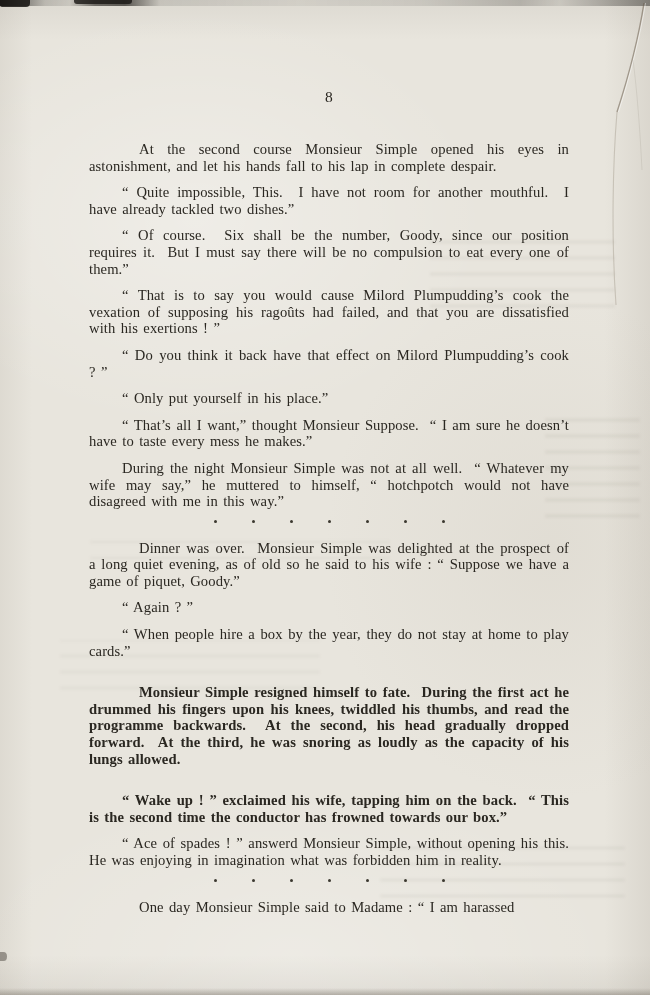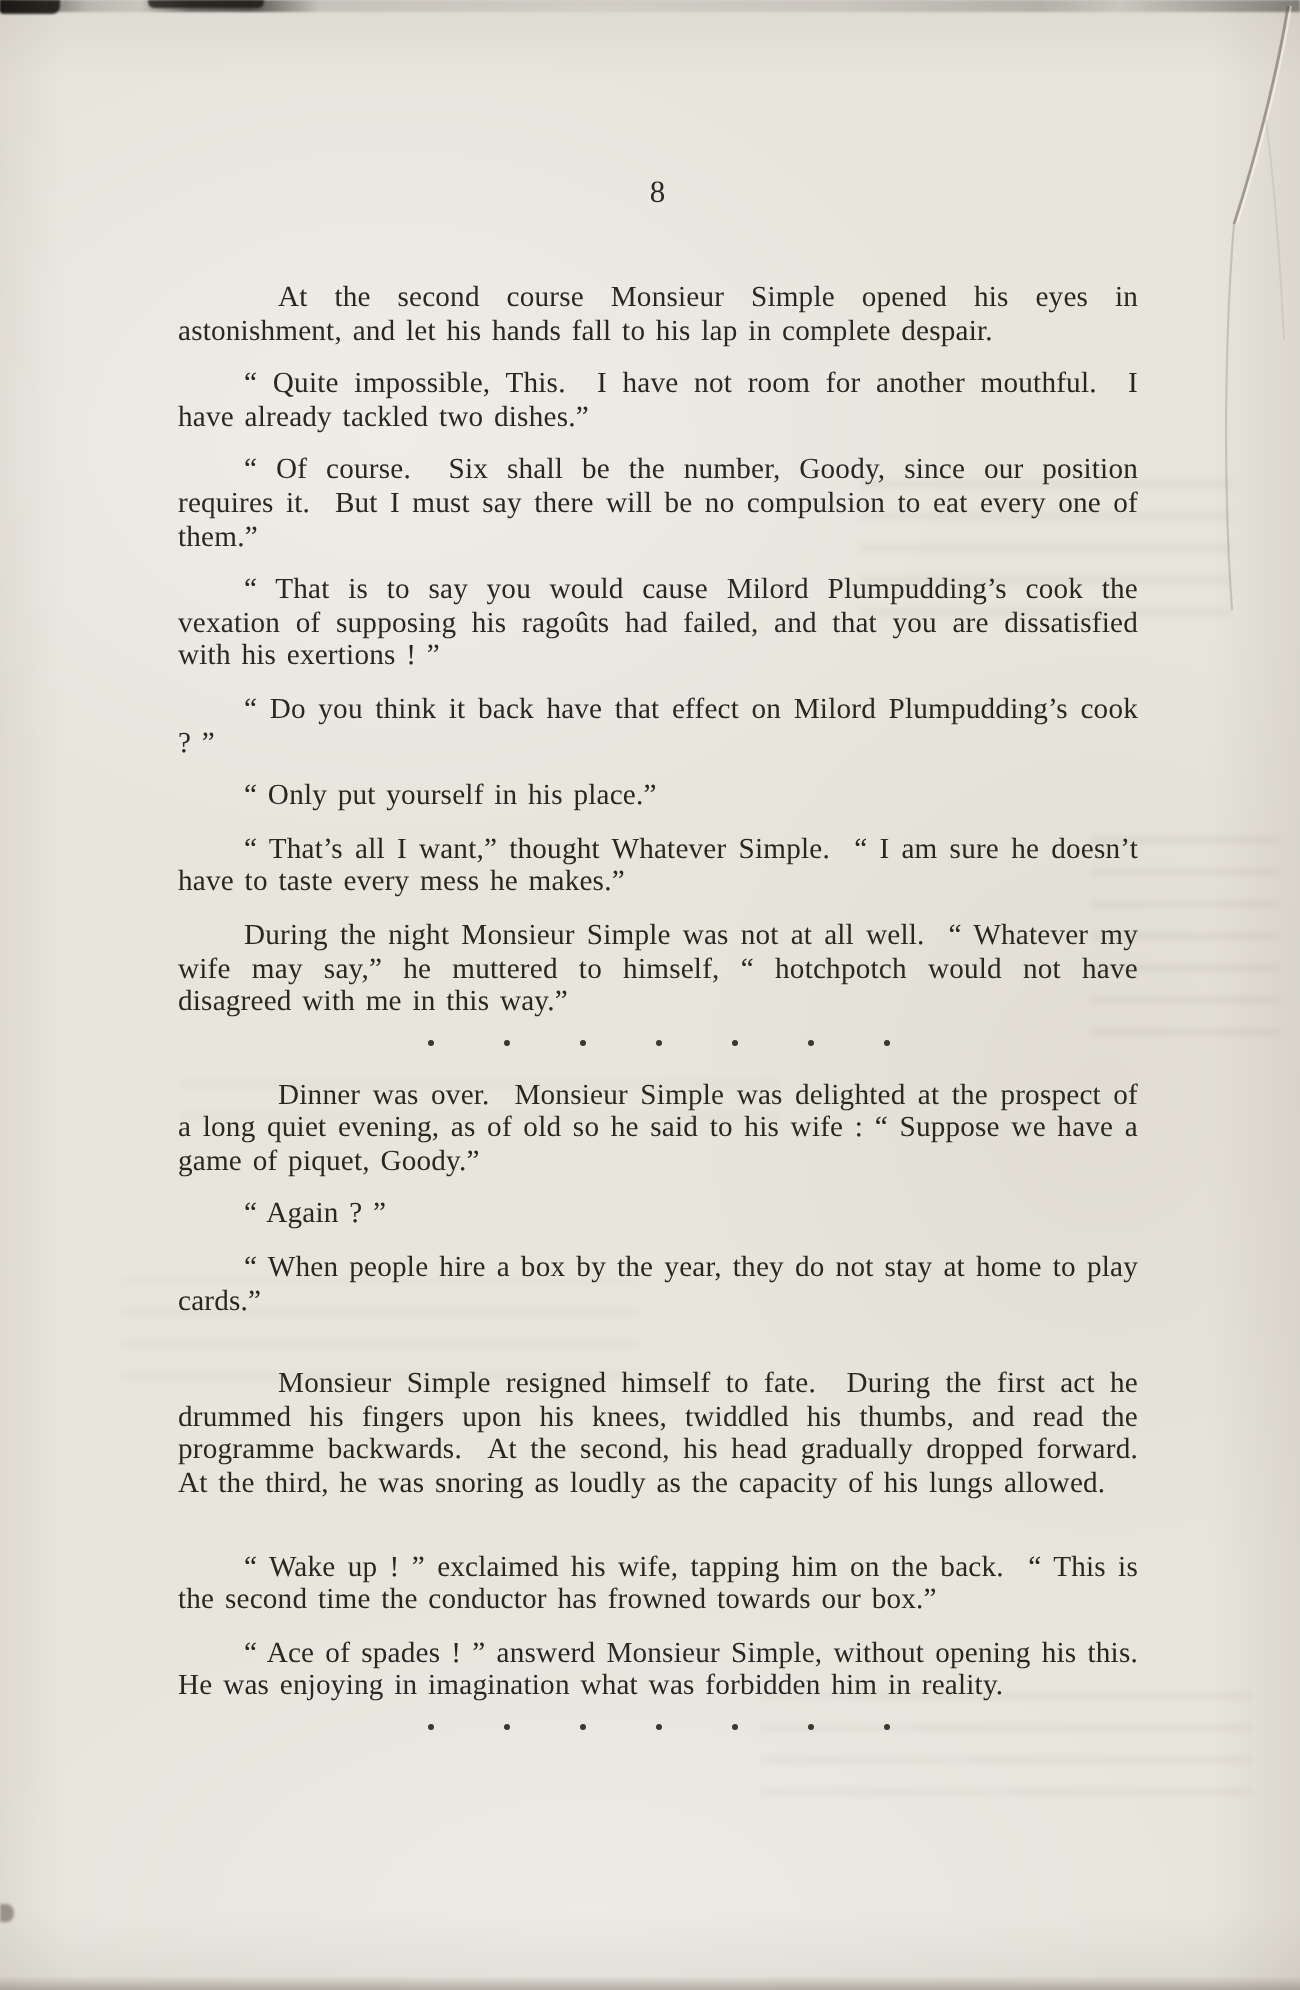--- a/index.html
+++ b/index.html
@@ -36,21 +36,21 @@
     font-size: 14.6px;
     line-height: 16.6px;
     text-align: justify;
     letter-spacing: 0.1px;
     word-spacing: 1.6px;
   }
   .para { margin: 10px; white-space: pre-wrap; }
   .para.n { text-indent: 50px; }
   .para.d { text-indent: 33px; }
   .para.gap-md { margin-top: 17px; }
-  .para.gap-lg { margin-top: 25px; }
+  .para.gap-lg { margin-top: 25px; font-weight: bold; }
   .dots {
     display: flex;
     justify-content: center;
     gap: 35px;
     margin: 8px 0 16px 0;
     height: 4px;
   }
   .dots span {
     width: 3px; height: 3px;
     background: #3b382f;
@@ -126,21 +126,21 @@
 
   <div class="page-num">8</div>
 
   <div class="text-block">
       <p class="para n">At the second course Monsieur Simple opened his eyes in astonishment, and let his hands fall to his lap in complete despair.</p>
       <p class="para d">“ Quite impossible, This.  I have not room for another mouthful.  I have already tackled two dishes.”</p>
       <p class="para d">“ Of course.  Six shall be the number, Goody, since our position requires it.  But I must say there will be no compulsion to eat every one of them.”</p>
       <p class="para d">“ That is to say you would cause Milord Plumpudding’s cook the vexation of supposing his ragoûts had failed, and that you are dissatisfied with his exertions ! ”</p>
       <p class="para d">“ Do you think it back have that effect on Milord Plumpudding’s cook ? ”</p>
       <p class="para d">“ Only put yourself in his place.”</p>
-      <p class="para d">“ That’s all I want,” thought Whatever Simple.  “ I am sure he doesn’t have to taste every mess he makes.”</p>
+      <p class="para d">“ That’s all I want,” thought Monsieur Suppose.  “ I am sure he doesn’t have to taste every mess he makes.”</p>
       <p class="para d">During the night Monsieur Simple was not at all well.  “ Whatever my wife may say,” he muttered to himself, “ hotchpotch would not have disagreed with me in this way.”</p>
       <div class="dots">
         <span></span>
         <span></span>
         <span></span>
         <span></span>
         <span></span>
         <span></span>
         <span></span>
       </div>
@@ -152,17 +152,18 @@
       <p class="para d">“ Ace of spades ! ” answerd Monsieur Simple, without opening his this.  He was enjoying in imagination what was forbidden him in reality.</p>
       <div class="dots">
         <span></span>
         <span></span>
         <span></span>
         <span></span>
         <span></span>
         <span></span>
         <span></span>
       </div>
+      <p class="para n">One day Monsieur Simple said to Madame : “ I am harassed</p>
     </div>
 
   <div class="left-speck"></div>
   <div class="bottom-edge"></div>
 </div>
 
 </body></html>

